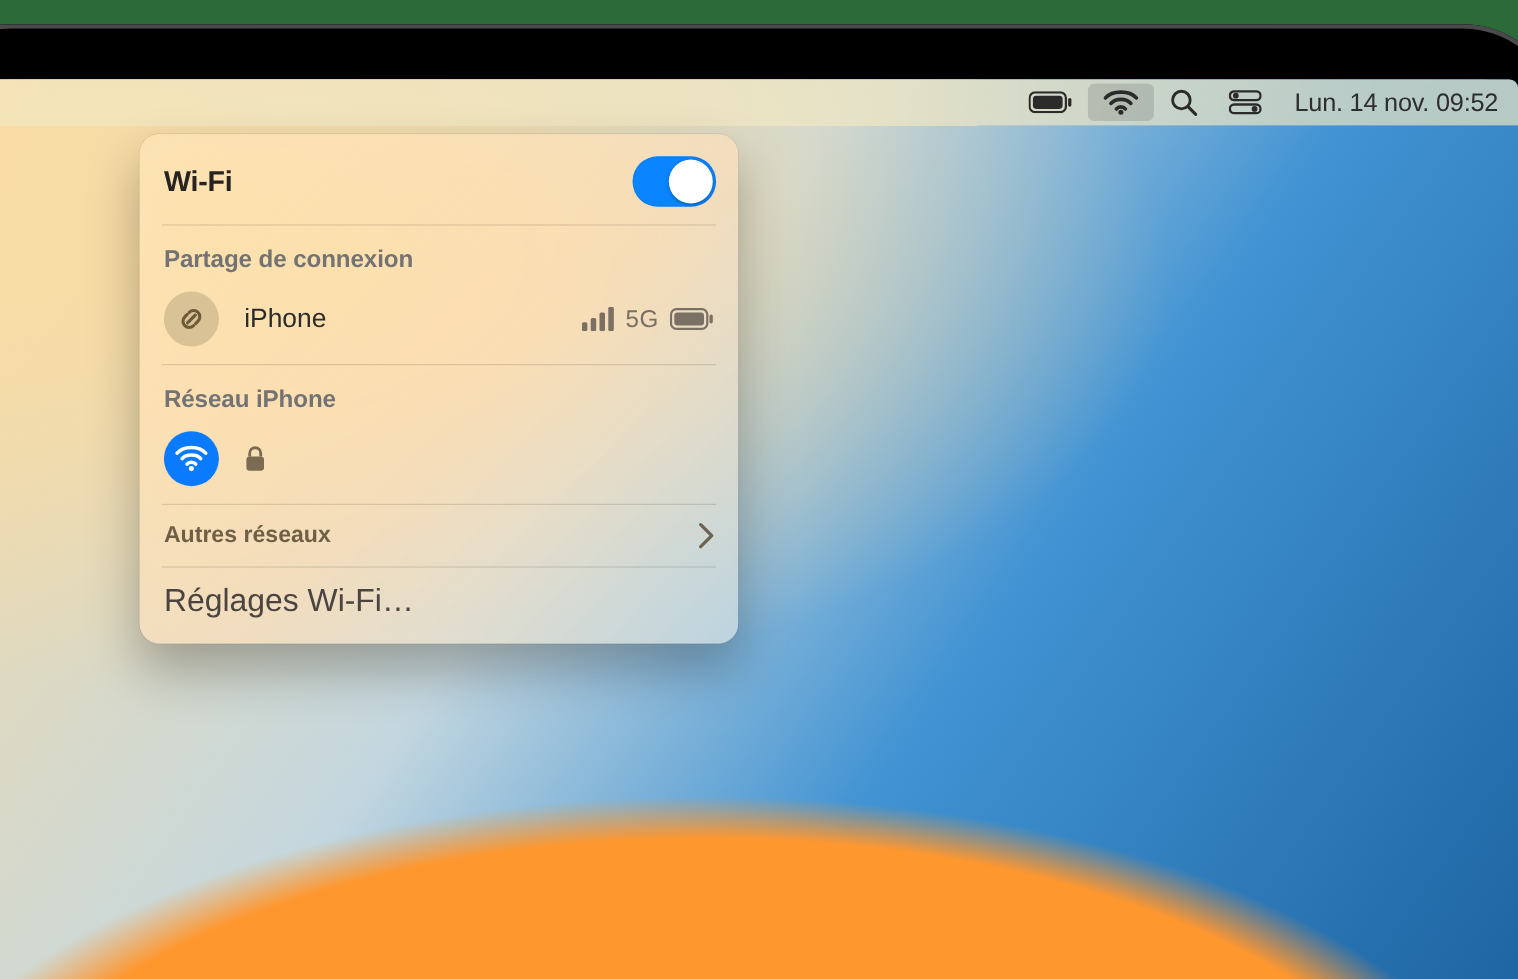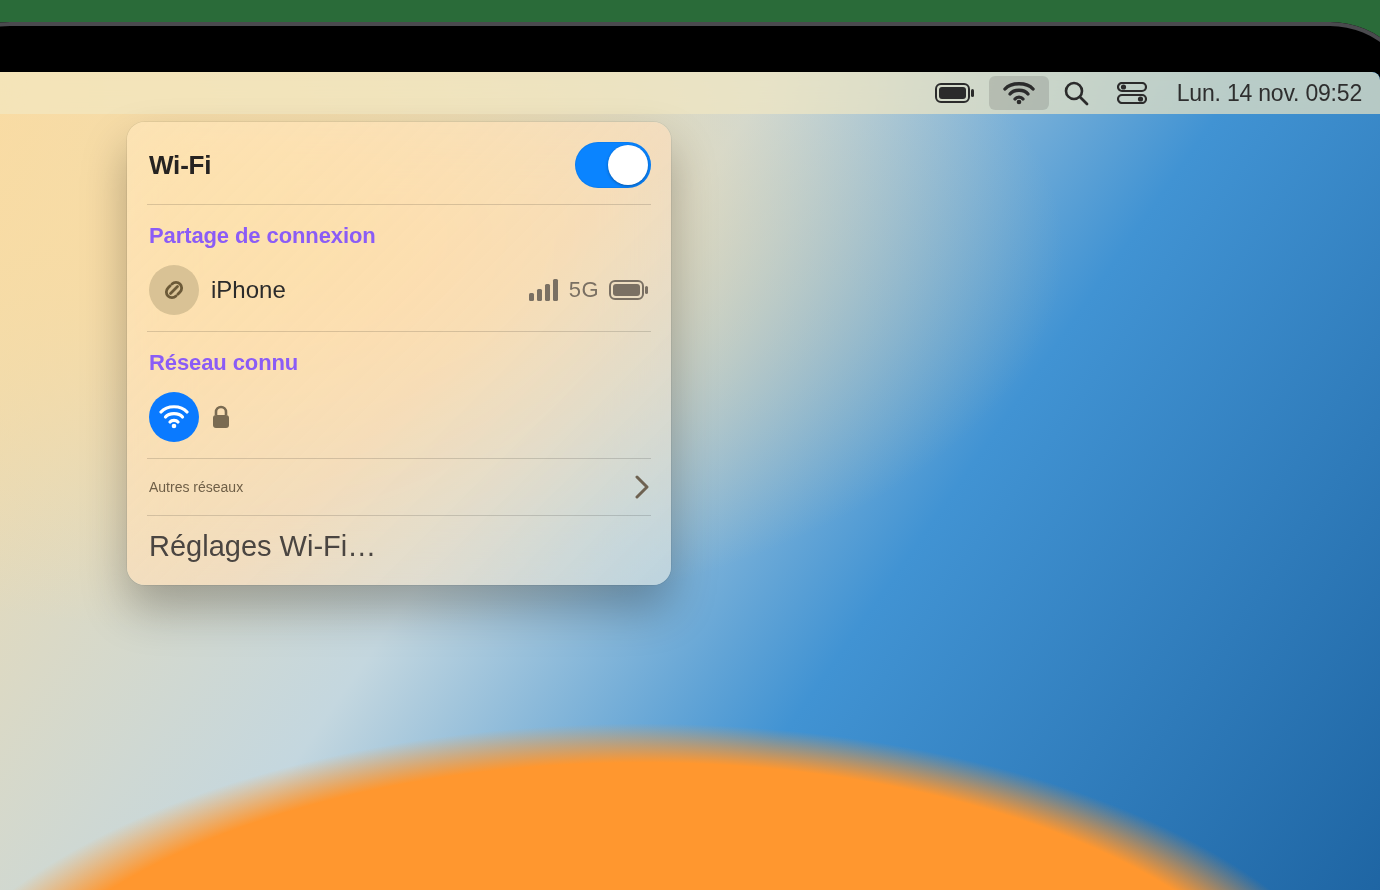--- a/index.html
+++ b/index.html
@@ -139,30 +139,30 @@
 
   .divider {
     height: 1px;
     background: rgba(0,0,0,0.14);
     margin: 0 20px;
   }
 
   .section-label {
     font-size: 22px;
     font-weight: 700;
-    color: #8b5cf6;
+    color: #737373;
     padding: 18px 32px 8px 22px;
     letter-spacing: -0.1px;
   }
 
   .net-row {
     display: flex;
     align-items: center;
     padding: 8px 22px 16px 22px;
-    gap: 12px;
+    gap: 23px;
   }
   .net-row .badge {
     width: 50px; height: 50px;
     border-radius: 50%;
     display: flex;
     align-items: center;
     justify-content: center;
     flex: none;
   }
   .badge.tan { background: #d9c295; color:#6c5a38; }
@@ -182,22 +182,22 @@
   }
   .five-g { font-size: 22px; font-weight: 400; color:#7a7063; letter-spacing:0.5px;}
 
   .item-row {
     display: flex;
     align-items: center;
     justify-content: space-between;
     padding: 16px 22px 16px 22px;
   }
   .item-row .label {
-    font-size: 14px;
-    font-weight: 400;
+    font-size: 21px;
+    font-weight: 700;
     color: #6f5f47;
     text-align: center;
   }
 
   .settings-row {
     padding: 14px 22px 14px 22px;
     font-size: 29px;
     color: #4a4541;
   }
 
@@ -288,21 +288,21 @@
               <rect x="1" y="1" width="33" height="18" rx="5" fill="none" stroke="#7a7063" stroke-width="2"></rect>
               <rect x="4" y="4" width="27" height="12" rx="3" fill="#7a7063"></rect>
               <rect x="36" y="6" width="3" height="8" rx="1.5" fill="#7a7063"></rect>
             </svg>
           </span>
         </div>
       </div>
 
       <div class="divider"></div>
 
-      <div class="section-label">Réseau connu</div>
+      <div class="section-label">Réseau iPhone</div>
 
       <div class="net-row">
         <div class="badge blue">
           <svg width="30" height="26" viewBox="0 0 30 26">
             <path d="M2 8 C8 1 22 1 28 8" fill="none" stroke="#fff" stroke-width="3.2" stroke-linecap="round"></path>
             <path d="M6.5 13 C10 8.5 20 8.5 23.5 13" fill="none" stroke="#fff" stroke-width="3.2" stroke-linecap="round"></path>
             <path d="M11 18 C12.8 15.7 17.2 15.7 19 18" fill="none" stroke="#fff" stroke-width="3.2" stroke-linecap="round"></path>
             <circle cx="15" cy="22" r="2.3" fill="#fff"></circle>
           </svg>
         </div>

